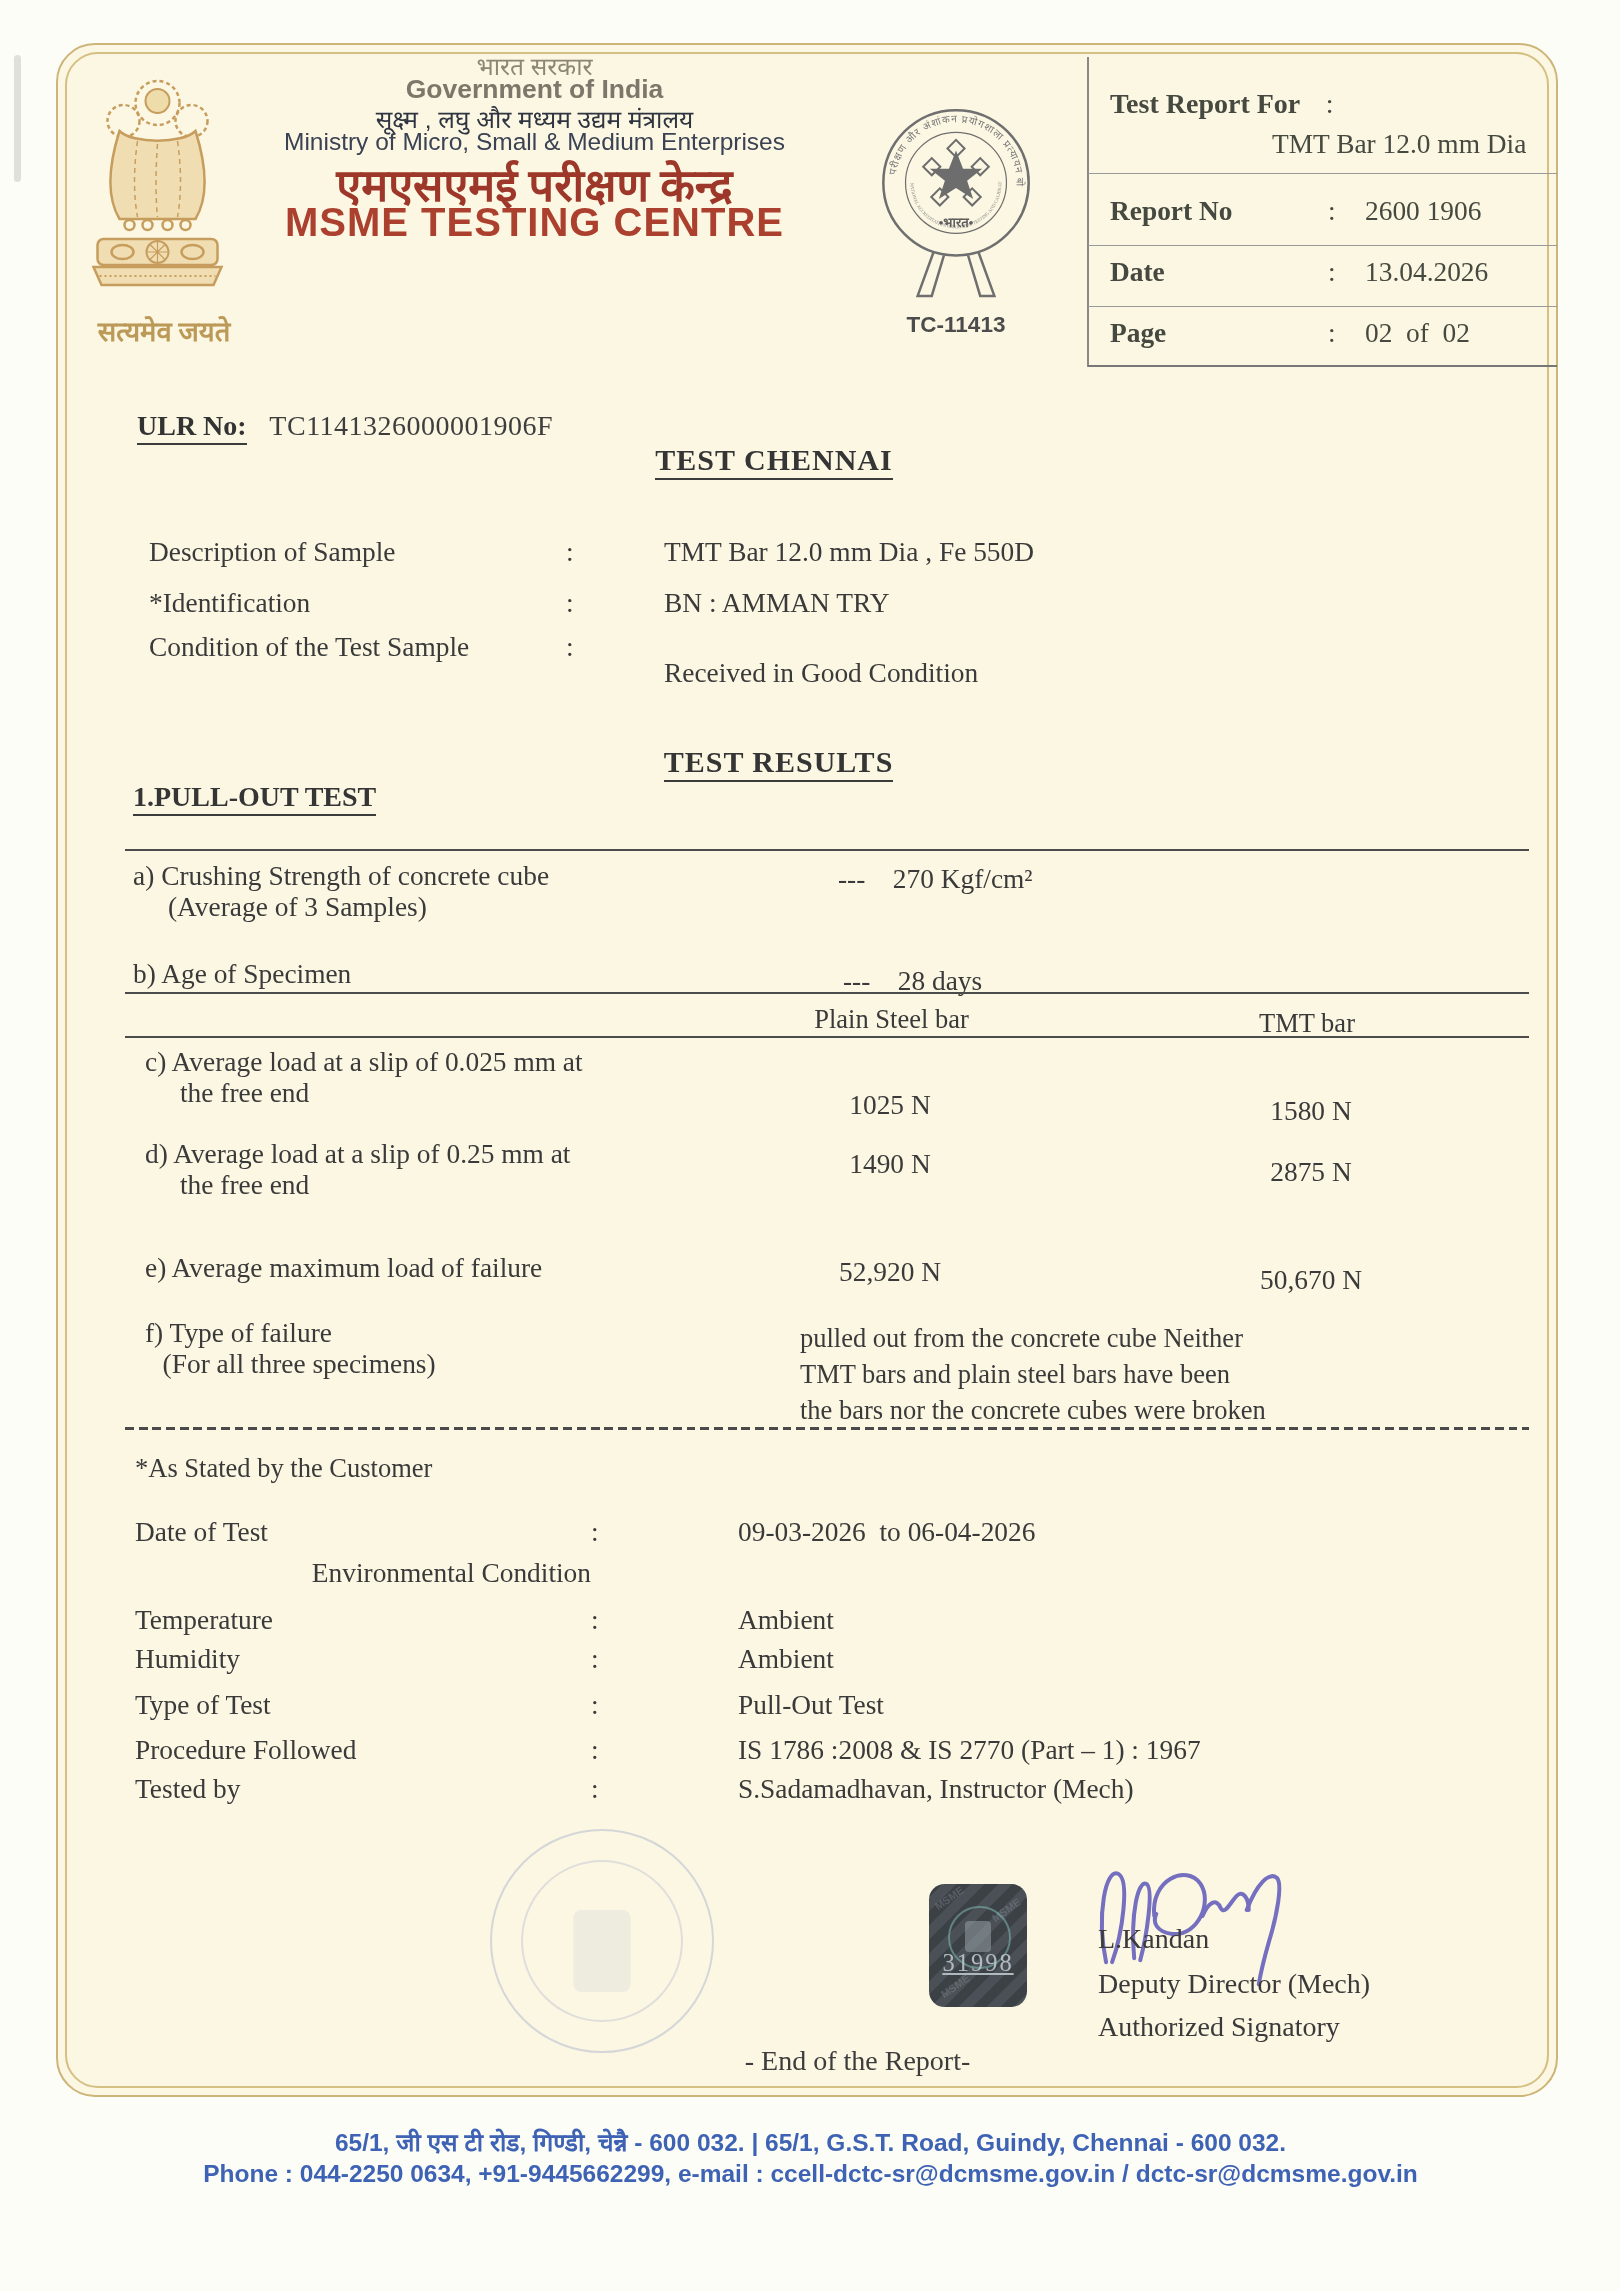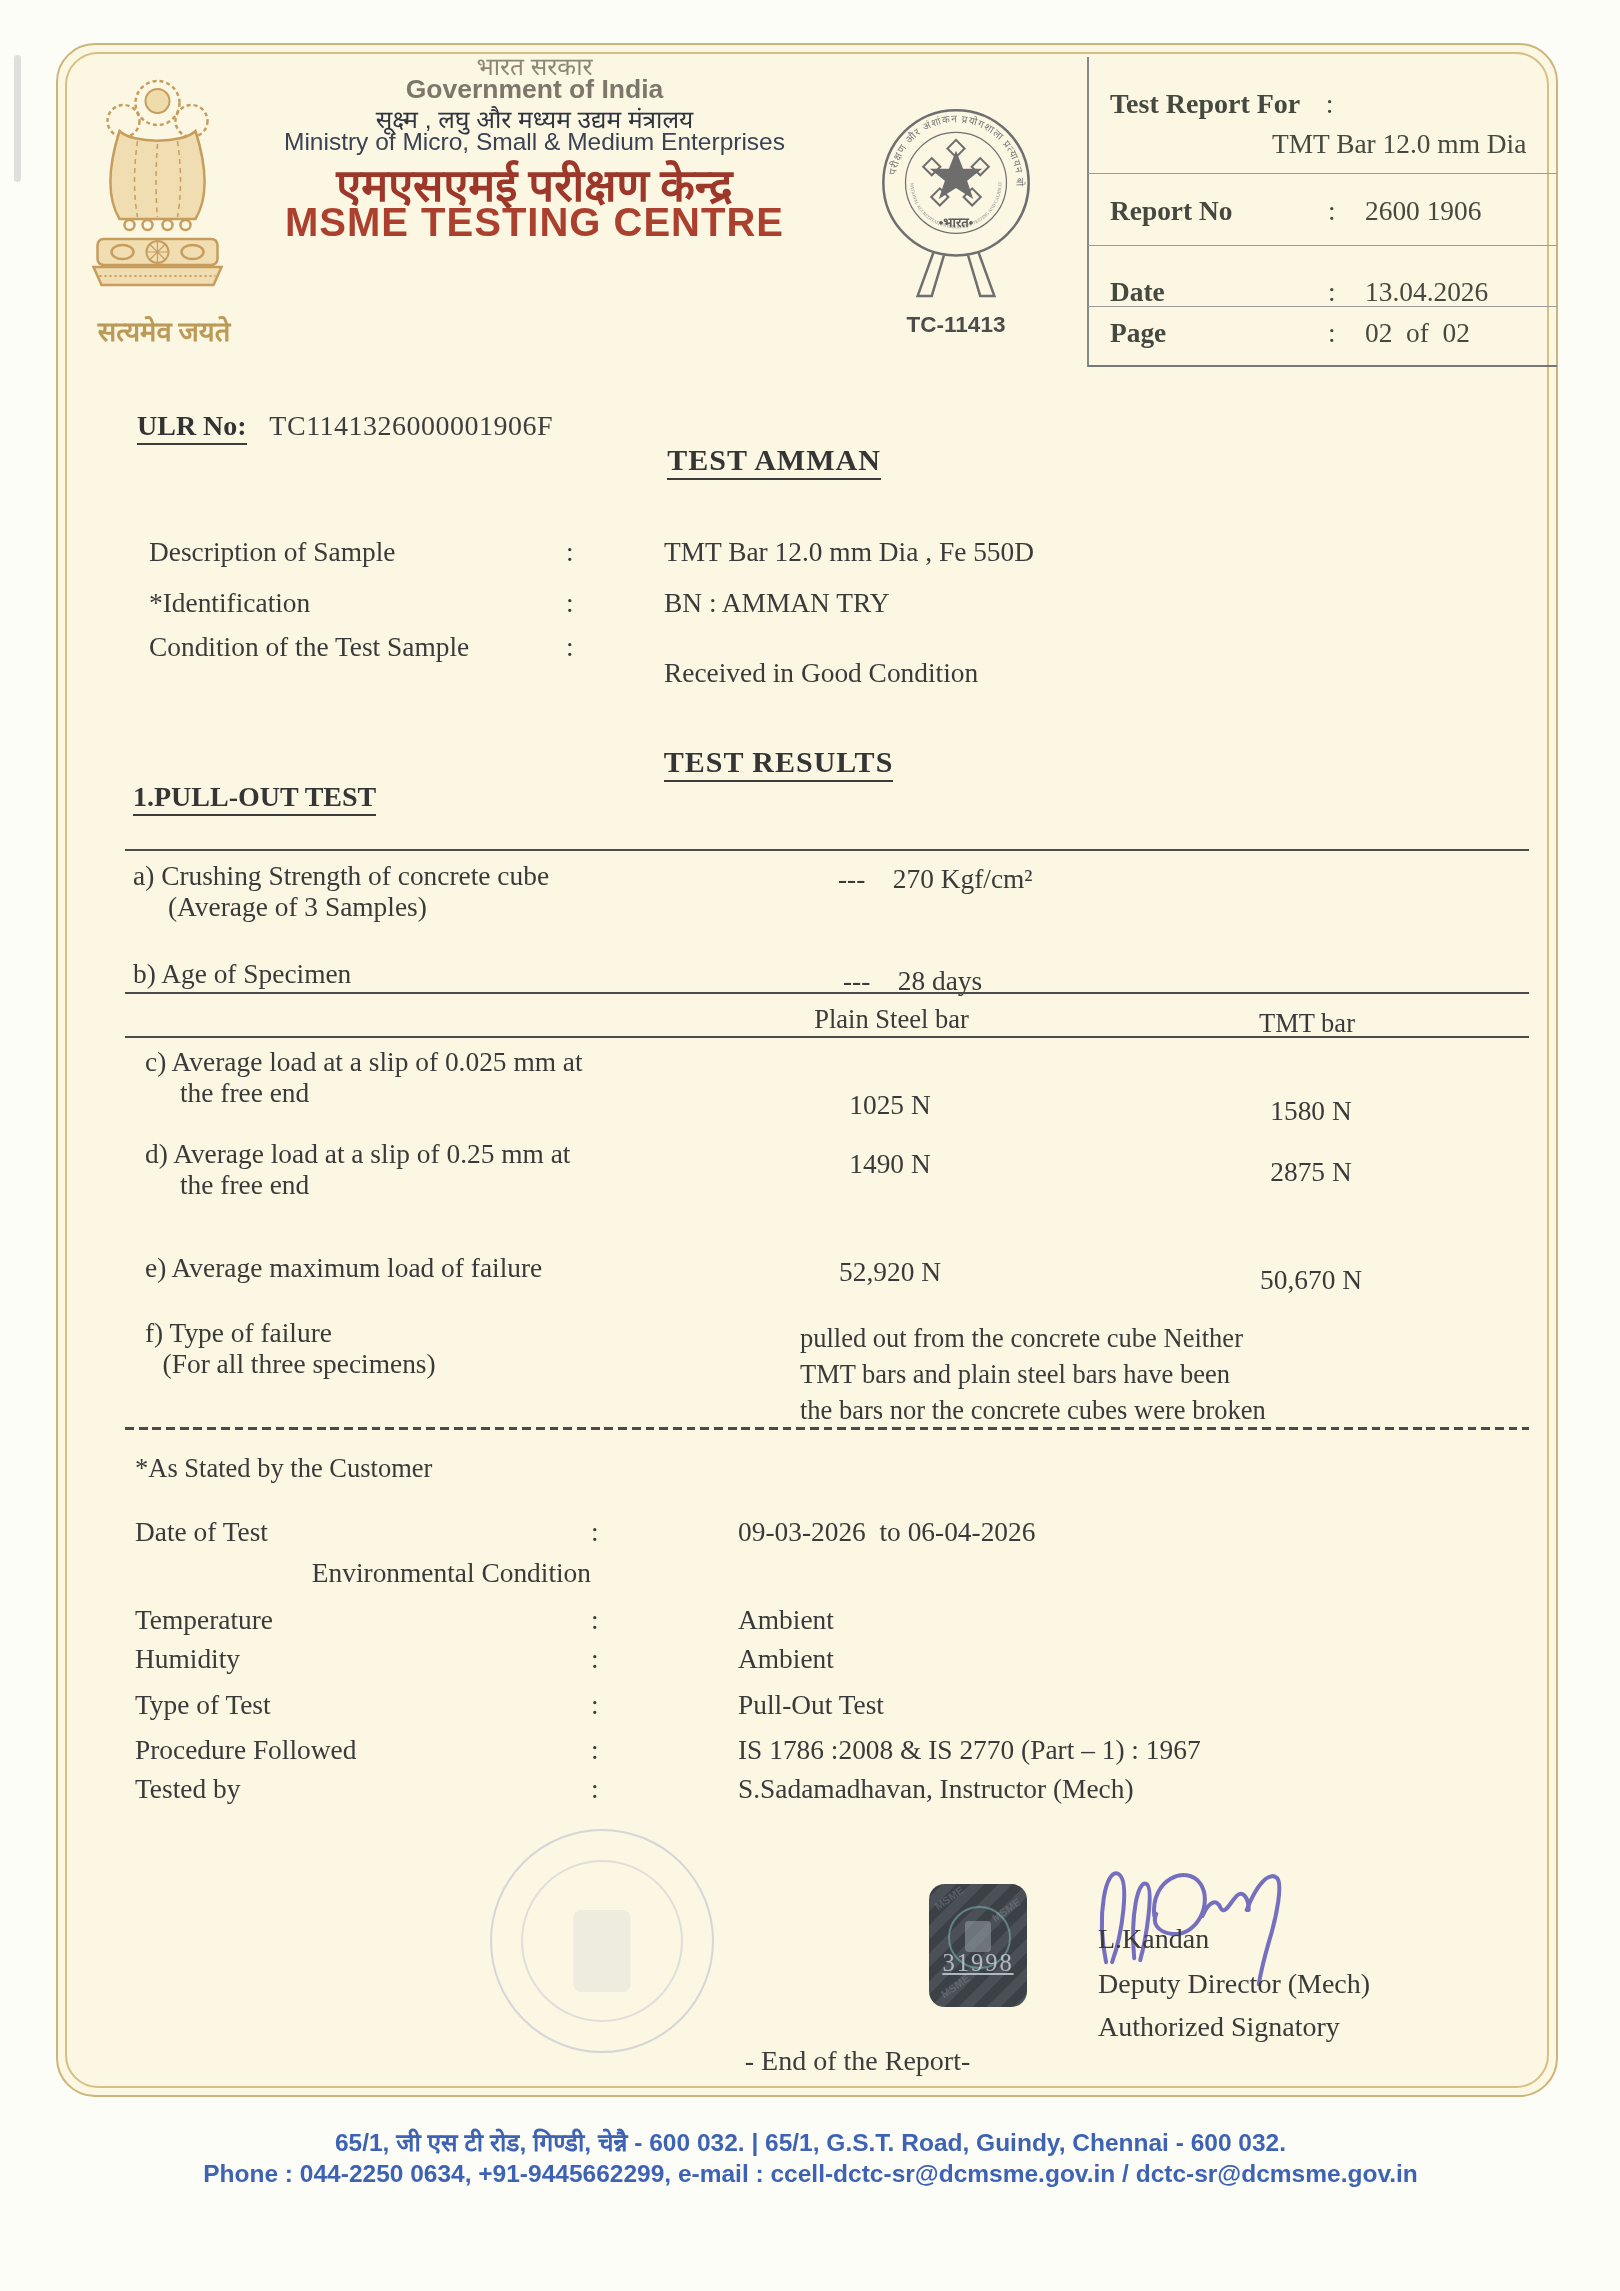--- a/index.html
+++ b/index.html
@@ -137,40 +137,40 @@
   </div>
   <div class="abs" style="left:1272px;top:129px;font-size:27.4px;color:#45493f;">TMT Bar 12.0 mm Dia</div>
   <div class="hr-light" style="left:1088px;top:173px;width:469px;"></div>
 
   <div class="rib-row" style="top:196px;">
     <span class="l">Report No</span>
     <span class="c">:</span>
     <span class="v">2600 1906</span>
   </div>
   <div class="hr-light" style="left:1088px;top:245px;width:469px;"></div>
-  <div class="rib-row" style="top:257px;margin-top:20px;">
+  <div class="rib-row" style="top:257px;">
     <span class="l">Date</span>
     <span class="c">:</span>
     <span class="v">13.04.2026</span>
   </div>
   <div class="hr-light" style="left:1088px;top:306px;width:469px;"></div>
   <div class="rib-row" style="top:318px;">
     <span class="l">Page</span>
     <span class="c">:</span>
     <span class="v">02  of  02</span>
   </div>
   <div class="hr-light" style="left:1088px;top:365px;width:469px;background:#777;height:2px;"></div>
 
   <div class="abs" style="left:137px;top:410px;font-size:28px;">
     <span class="b u">ULR No:</span>
     <span style="margin-left:15.7px;letter-spacing:0.5px;color:#3e3e3e;">TC1141326000001906F</span>
   </div>
 
   <div class="abs center b" style="left:617px;top:443px;width:314px;font-size:30px;letter-spacing:1px;color:#353535;">
-    <span class="u">TEST AMMAN</span>
+    <span class="u">TEST CHENNAI</span>
   </div>
 
   <div class="sample-row" style="top:537px;">
     <span class="l">Description of Sample</span>
     <span class="c">:</span>
     <span class="v">TMT Bar 12.0 mm Dia , Fe 550D</span>
   </div>
   <div class="sample-row" style="top:588px;">
     <span class="l">*Identification</span>
     <span class="c">:</span>

